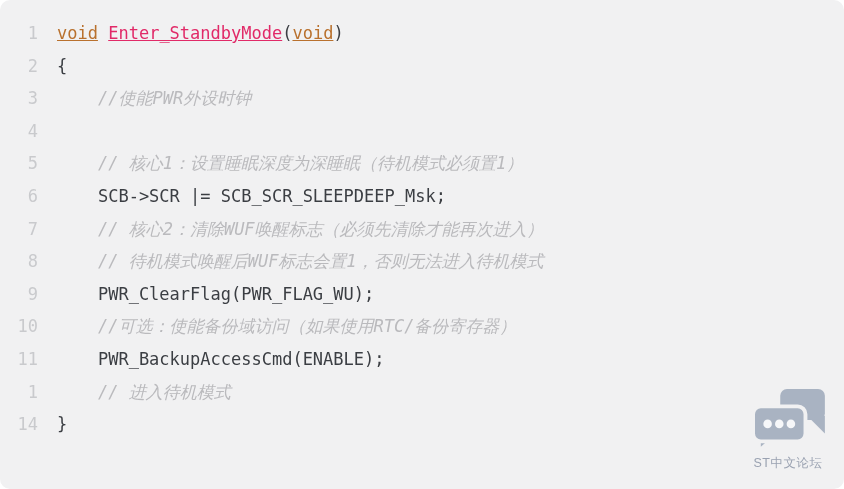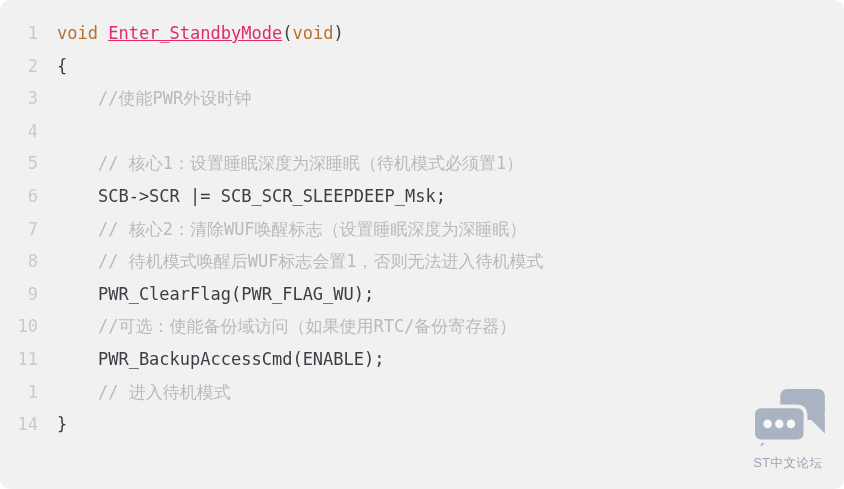--- a/index.html
+++ b/index.html
@@ -47,23 +47,23 @@
     flex: none;
     width: 38px;
     text-align: right;
     color: var(--ln);
     user-select: none;
   }
   .code-text {
     margin-left: 19px;
   }
   .tok-plain    { color: var(--fg); }
-  .tok-keyword  { color: var(--kw); }
+  .tok-keyword  { color: var(--kw); text-decoration: underline; }
   .tok-function { color: var(--fn); text-decoration: underline; }
-  .tok-comment  { color: var(--cm); }
+  .tok-comment  { color: var(--cm); font-style: italic; }
   .watermark {
     position: absolute;
     right: 8px;
     bottom: 17px;
     width: 96px;
     text-align: center;
   }
   .watermark svg {
     display: block;
     margin: 0 auto 2px auto;
@@ -84,21 +84,21 @@
 <div class="stage">
   <div class="card">
 
     <div class="code-block">
         <div class="code-line"><span class="ln">1</span><span class="code-text"><span class="tok-keyword">void</span><span class="tok-plain"> </span><span class="tok-function">Enter_StandbyMode</span><span class="tok-plain">(</span><span class="tok-keyword">void</span><span class="tok-plain">)</span></span></div>
         <div class="code-line"><span class="ln">2</span><span class="code-text"><span class="tok-plain">{</span></span></div>
         <div class="code-line"><span class="ln">3</span><span class="code-text"><span class="tok-plain">    </span><span class="tok-comment">//使能PWR外设时钟</span></span></div>
         <div class="code-line"><span class="ln">4</span></div>
         <div class="code-line"><span class="ln">5</span><span class="code-text"><span class="tok-plain">    </span><span class="tok-comment">// 核心1：设置睡眠深度为深睡眠（待机模式必须置1）</span></span></div>
         <div class="code-line"><span class="ln">6</span><span class="code-text"><span class="tok-plain">    SCB-&gt;SCR |= SCB_SCR_SLEEPDEEP_Msk;</span></span></div>
-        <div class="code-line"><span class="ln">7</span><span class="code-text"><span class="tok-plain">    </span><span class="tok-comment">// 核心2：清除WUF唤醒标志（设置睡眠深度为深睡眠）</span></span></div>
+        <div class="code-line"><span class="ln">7</span><span class="code-text"><span class="tok-plain">    </span><span class="tok-comment">// 核心2：清除WUF唤醒标志（必须先清除才能再次进入）</span></span></div>
         <div class="code-line"><span class="ln">8</span><span class="code-text"><span class="tok-plain">    </span><span class="tok-comment">// 待机模式唤醒后WUF标志会置1，否则无法进入待机模式</span></span></div>
         <div class="code-line"><span class="ln">9</span><span class="code-text"><span class="tok-plain">    PWR_ClearFlag(PWR_FLAG_WU);</span></span></div>
         <div class="code-line"><span class="ln">10</span><span class="code-text"><span class="tok-plain">    </span><span class="tok-comment">//可选：使能备份域访问（如果使用RTC/备份寄存器）</span></span></div>
         <div class="code-line"><span class="ln">11</span><span class="code-text"><span class="tok-plain">    PWR_BackupAccessCmd(ENABLE);</span></span></div>
         <div class="code-line"><span class="ln">1</span><span class="code-text"><span class="tok-plain">    </span><span class="tok-comment">// 进入待机模式</span></span></div>
         <div class="code-line"><span class="ln">14</span><span class="code-text"><span class="tok-plain">}</span></span></div>
       </div>
 
     <div class="watermark">
       <svg width="82" height="66" viewBox="0 0 84 68" aria-hidden="true">

